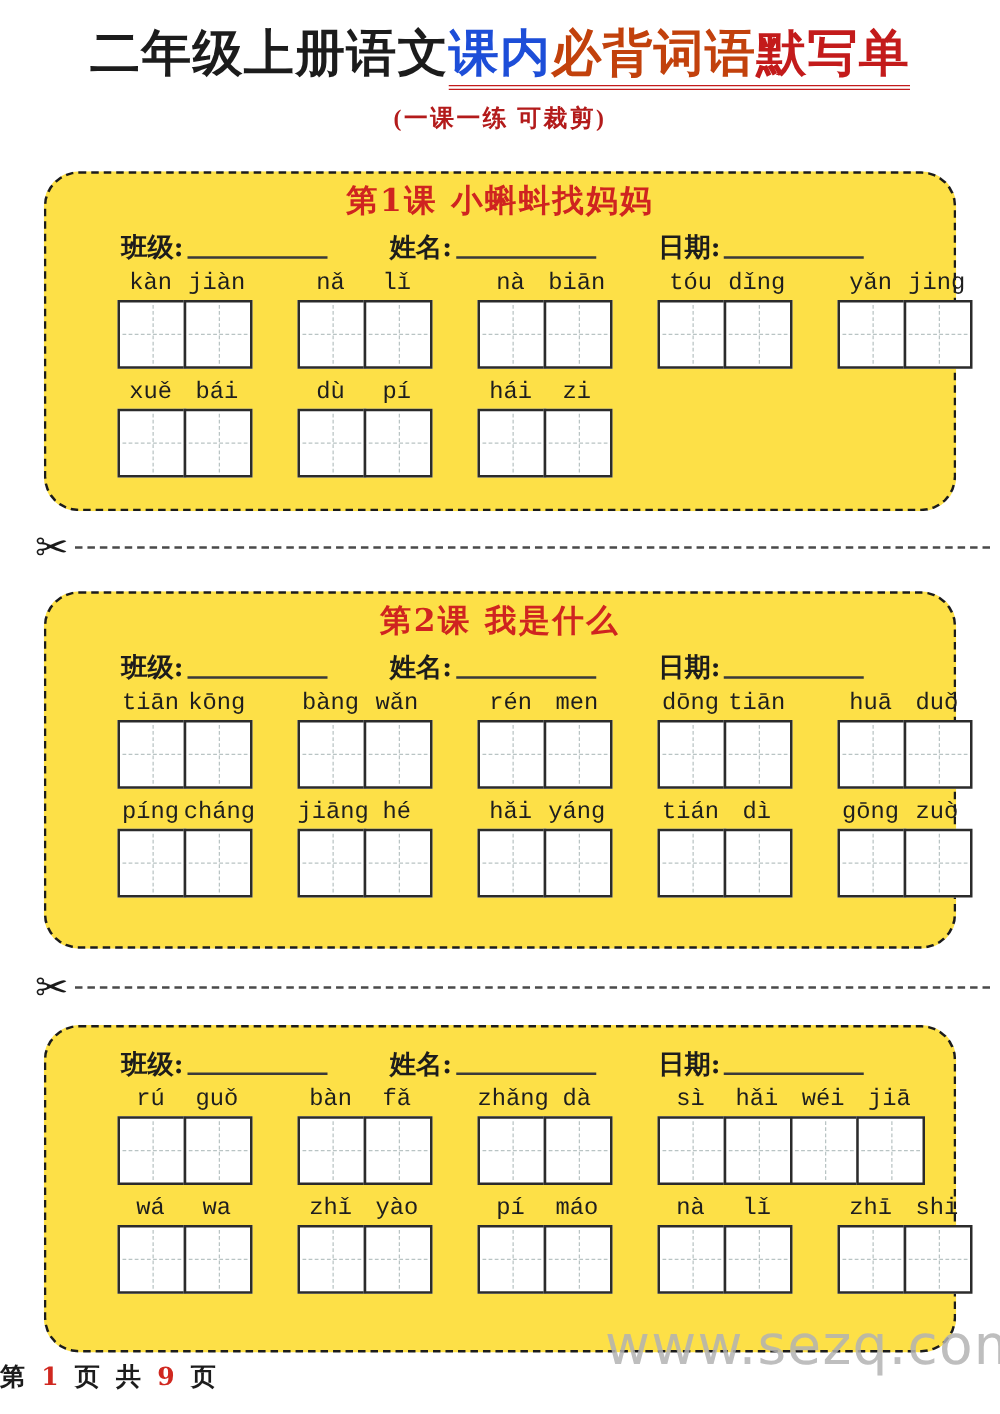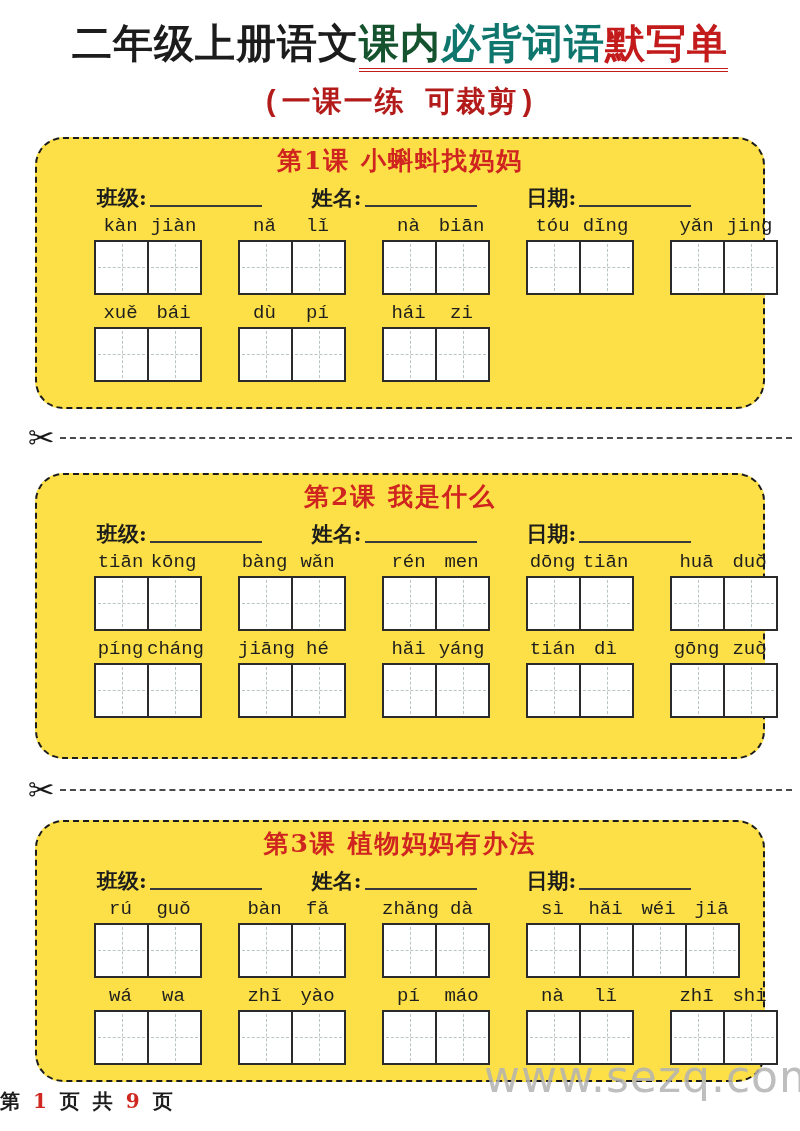--- a/index.html
+++ b/index.html
@@ -16,22 +16,22 @@
     font-size:40px; font-weight:bold; letter-spacing:1px; line-height:1.15;
     white-space:nowrap;
   }
   .title-underline {
     display:inline-block;
     border-bottom:4px double var(--red,#c31b1b);
     padding-bottom:2px;
   }
   .subtitle {
     margin-top:10px;
-    font-family:Liberation Mono, monospace;
-    font-size:29px; font-weight:bold; color:var(--subtitle-red,#b31b1b);
+    font-family:Liberation Serif, serif;
+    font-size:19px; font-weight:bold; color:var(--subtitle-red,#b31b1b);
     letter-spacing:2px;
   }
   
   .sections { position:absolute; top:0; left:0; width:100%; height:100%; }
   .section {
     position:absolute; left:35px; width:730px;
     border:2.5px dashed #1b1b1b; border-radius:28px;
     padding-top:7px; background:#fde047;
   }
   .section:nth-of-type(1) { top:137px; height:272px; }
@@ -98,21 +98,21 @@
     font-size:44px; color:var(--watermark,#b3b3b3); opacity:.85;
     letter-spacing:1px; white-space:nowrap;
   }
 </style>
 </head>
 <body>
 
 <div class="page">
 
   <header>
-    <h1><span>二年级上册语文</span><span class="title-underline"><span class="title-seg" style="color: #14532d;">课内</span><span class="title-seg" style="color: #0f766e; margin-top: 48px;">必背词语</span><span class="title-seg" style="color: rgb(195, 27, 27);">默写单</span></span></h1>
+    <h1><span>二年级上册语文</span><span class="title-underline"><span class="title-seg" style="color: #1d4ed8;">课内</span><span class="title-seg" style="color: #c2410c; margin-top: 48px;">必背词语</span><span class="title-seg" style="color: rgb(195, 27, 27);">默写单</span></span></h1>
     <div class="subtitle">(一课一练 可裁剪)</div>
   </header>
 
   <main class="sections">
       <section class="section">
         <div class="section-title">第1课  小蝌蚪找妈妈</div>
         <div class="fields-row">
           <span class="field">
             <span class="field-label">班级:</span>
             <span class="field-underline"></span>
@@ -326,21 +326,20 @@
               <span class="pinyin">zuò</span>
             </div>
             <div class="cell-row">
               <div class="cell"></div>
               <div class="cell"></div>
             </div>
           </div>
         </div>
       </section>
       <section class="section">
-        <div class="section-title">第3课  植物妈妈有办法</div>
         <div class="fields-row">
           <span class="field">
             <span class="field-label">班级:</span>
             <span class="field-underline"></span>
           </span>
           <span class="field">
             <span class="field-label">姓名:</span>
             <span class="field-underline"></span>
           </span>
           <span class="field">

